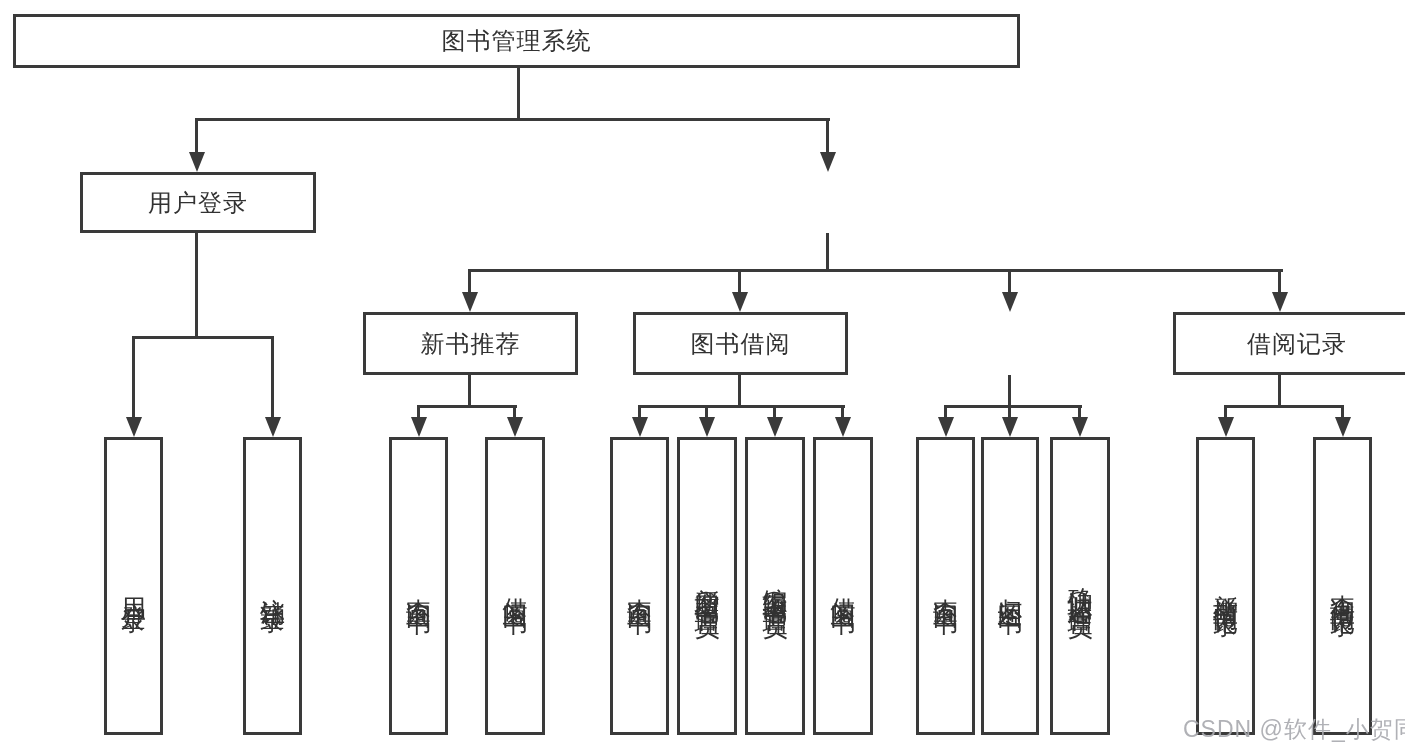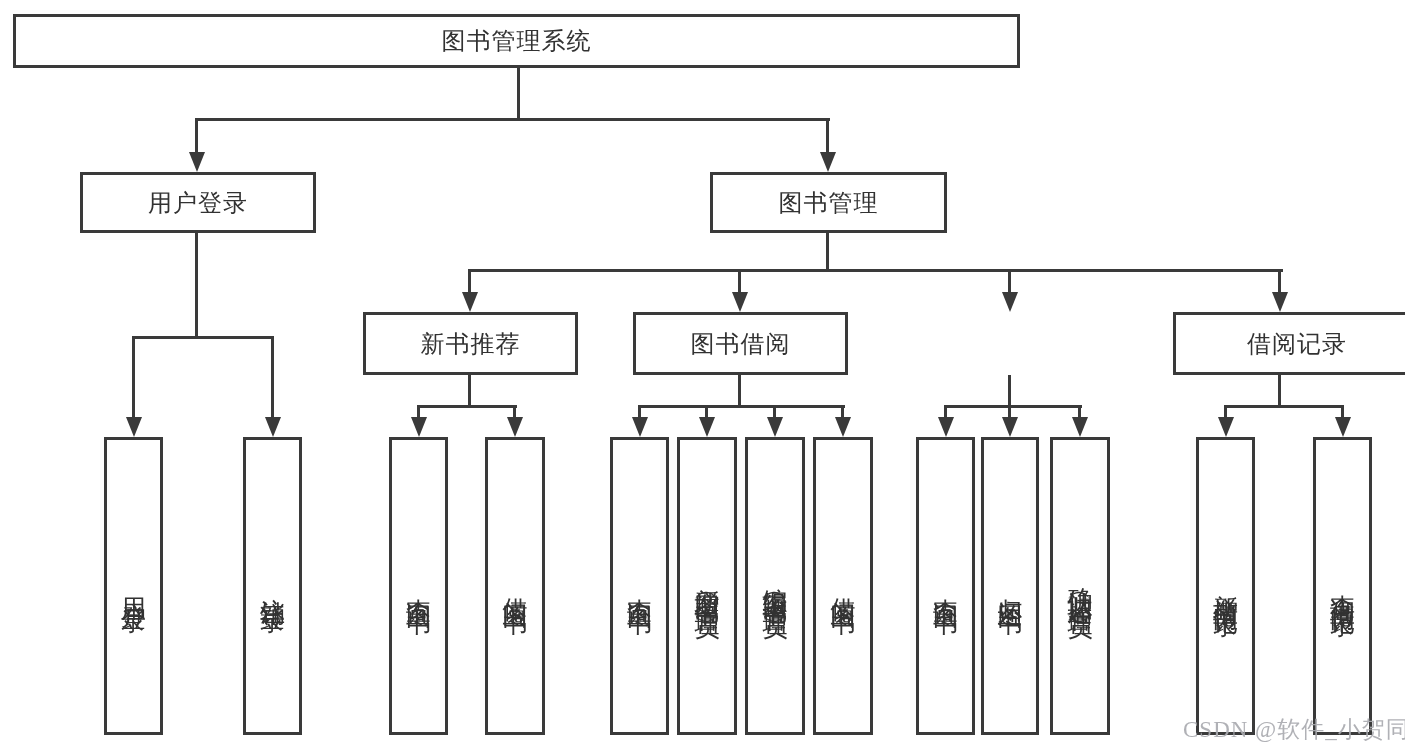--- a/index.html
+++ b/index.html
@@ -6,21 +6,21 @@
     --line:#3a3a3a;
     --text:#323232;
     --watermark:#aaabb0;
     --bg:#ffffff;
   }
   html,body{margin:0;padding:0;background:var(--bg);}
   #canvas{
     position:relative;
     width:1405px;height:747px;
     background:var(--bg);
-    font-family:Liberation Serif, serif;
+    font-family:Liberation Sans, sans-serif;
     overflow:hidden;
   }
   .box{
     position:absolute;
     border:3px solid var(--line);
     background:#fff;
     box-sizing:border-box;
     display:flex;align-items:center;justify-content:center;
     color:var(--text);
   }
@@ -59,21 +59,20 @@
   <div class="box hbox" style="left:13px;top:14px;width:1007px;height:54px">图书管理系统</div>
 
   <div class="vl" style="left:517px;top:66px;height:55px"></div>
   <div class="hl" style="left:195px;top:118px;width:635px"></div>
   <div class="vl" style="left:195px;top:118px;height:36px"></div>
   <div class="arrow" style="left:189px;top:152px"></div>
   <div class="vl" style="left:826px;top:118px;height:36px"></div>
   <div class="arrow" style="left:820px;top:152px"></div>
 
   <div class="box hbox" style="left:80px;top:172px;width:236px;height:61px">用户登录</div>
-  <div class="box hbox" style="left:710px;top:172px;width:237px;height:61px">图书管理</div>
 
   <div class="vl" style="left:195px;top:233px;height:105px"></div>
   <div class="hl" style="left:132px;top:336px;width:142px"></div>
   <div class="vl" style="left:132px;top:336px;height:83px"></div>
   <div class="arrow" style="left:126px;top:417px"></div>
   <div class="vl" style="left:271px;top:336px;height:83px"></div>
   <div class="arrow" style="left:265px;top:417px"></div>
 
   <div class="vl" style="left:826px;top:233px;height:39px"></div>
   <div class="hl" style="left:468px;top:269px;width:815px"></div>

